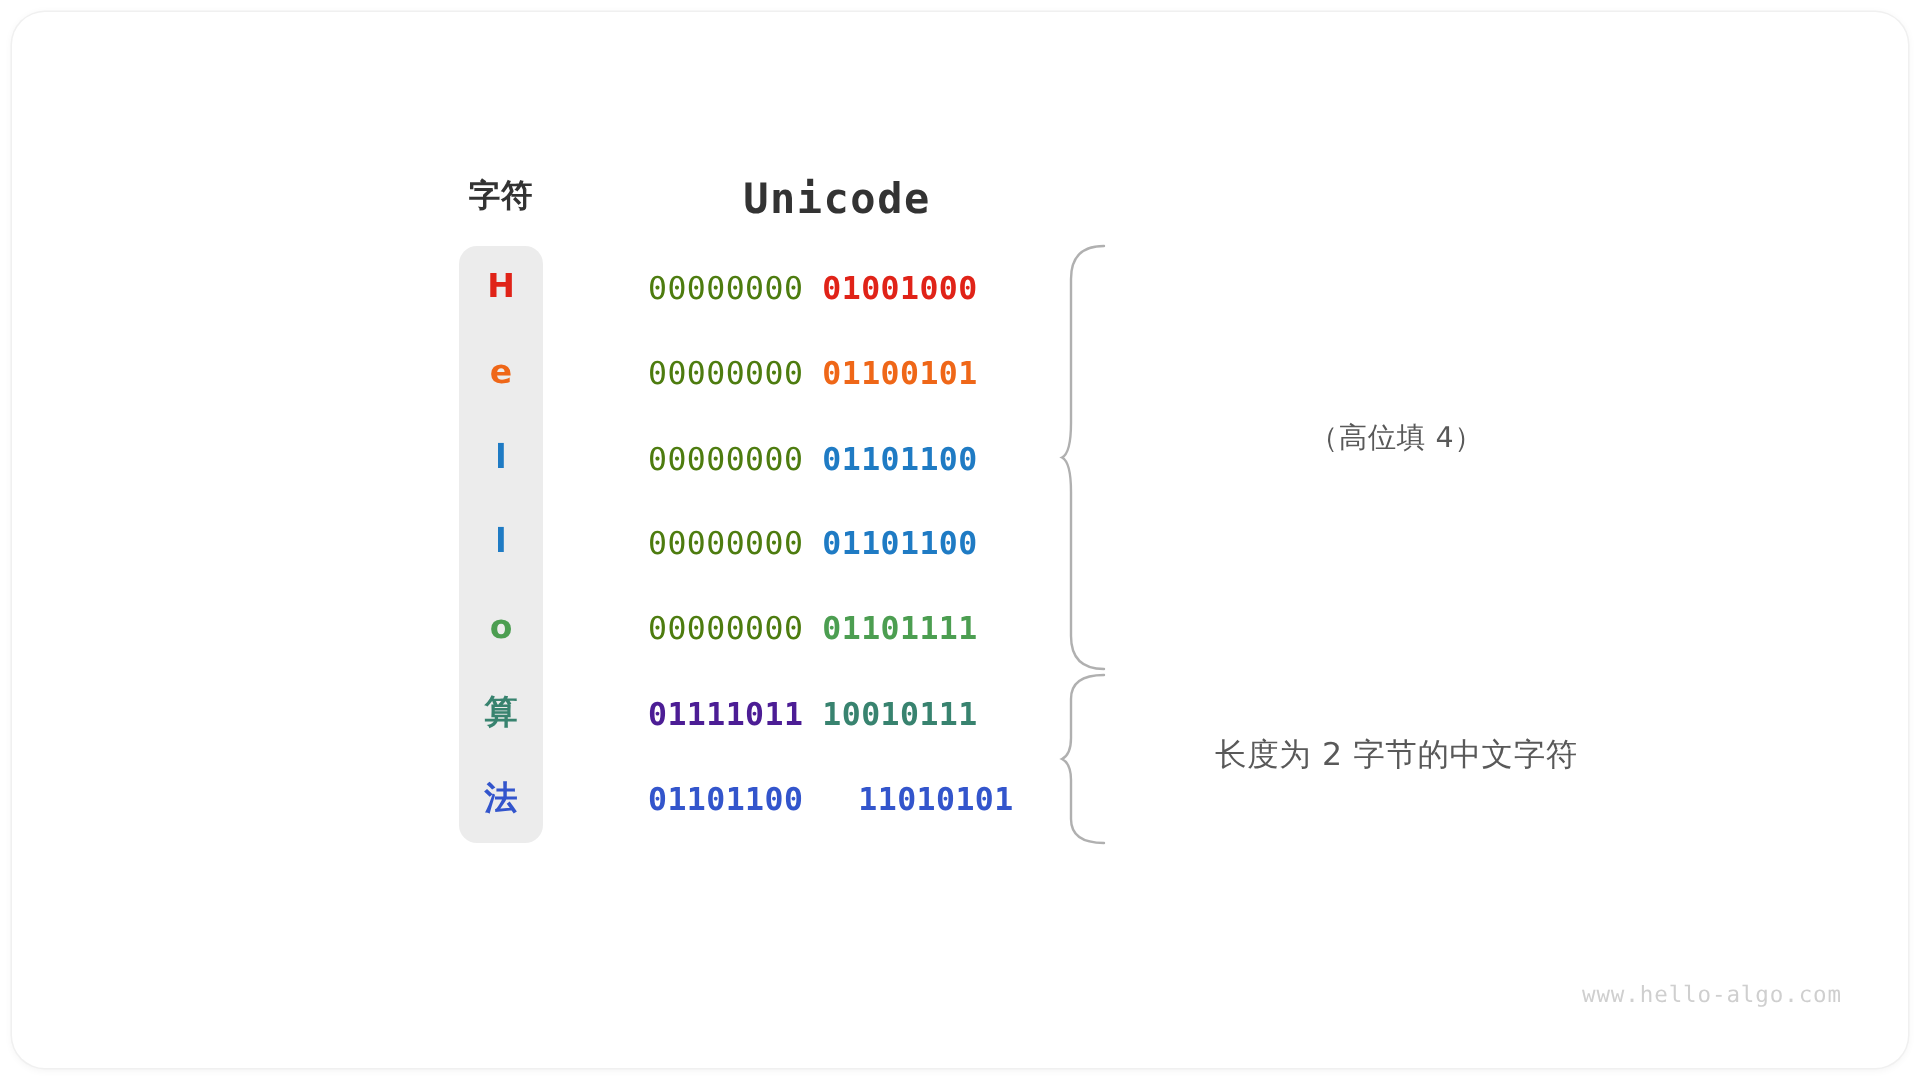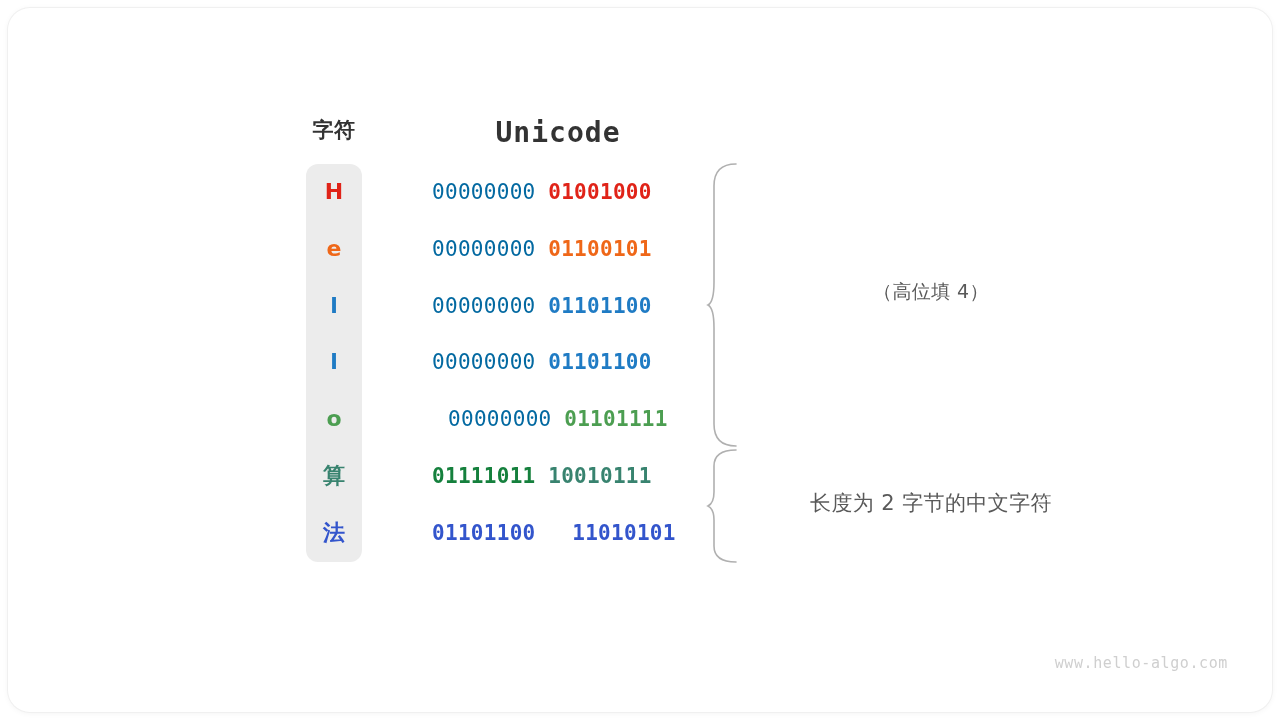--- a/index.html
+++ b/index.html
@@ -90,21 +90,21 @@
     left: 432px;
     width: 252px;
     height: 30px;
     line-height: 30px;
     font-family: "DejaVu Sans Mono", "Liberation Mono", monospace;
     font-size: 21px;
     white-space: pre;
     text-align: left;
   }
   .bin-hi {
-    color: #0369a1;
+    color: #4d7c0f;
     font-weight: normal;
     letter-spacing: 0.3px;
   }
   .bin-hi.strong {
     font-weight: bold;
     letter-spacing: 0.3px;
   }
   .bin-lo {
     font-weight: bold;
     letter-spacing: 0.3px;
@@ -161,23 +161,23 @@
   <div id="rows-host">
       <div class="char-cell" style="top: 177px; color: rgb(224, 35, 24);">H</div>
       <div class="bin-row" style="top: 177px;"><span class="bin-hi">00000000</span><span> </span><span class="bin-lo" style="color: rgb(224, 35, 24);">01001000</span></div>
       <div class="char-cell" style="top: 233.8px; color: rgb(239, 103, 24);">e</div>
       <div class="bin-row" style="top: 233.8px;"><span class="bin-hi">00000000</span><span> </span><span class="bin-lo" style="color: rgb(239, 103, 24);">01100101</span></div>
       <div class="char-cell" style="top: 290.6px; color: rgb(31, 123, 196);">l</div>
       <div class="bin-row" style="top: 290.6px;"><span class="bin-hi">00000000</span><span> </span><span class="bin-lo" style="color: rgb(31, 123, 196);">01101100</span></div>
       <div class="char-cell" style="top: 347.4px; color: rgb(31, 123, 196);">l</div>
       <div class="bin-row" style="top: 347.4px;"><span class="bin-hi">00000000</span><span> </span><span class="bin-lo" style="color: rgb(31, 123, 196);">01101100</span></div>
       <div class="char-cell" style="top: 404.2px; color: rgb(76, 158, 81);">o</div>
-      <div class="bin-row" style="top: 404.2px; margin-left: 16px;"><span class="bin-hi">00000000</span><span> </span><span class="bin-lo" style="color: rgb(76, 158, 81);">01101111</span></div>
+      <div class="bin-row" style="top: 404.2px;"><span class="bin-hi">00000000</span><span> </span><span class="bin-lo" style="color: rgb(76, 158, 81);">01101111</span></div>
       <div class="char-cell" style="top: 461px; color: rgb(56, 131, 111);">算</div>
-      <div class="bin-row" style="top: 461px;"><span class="bin-hi strong" style="color: #15803d; text-align: right;">01111011</span><span> </span><span class="bin-lo" style="color: rgb(56, 131, 111);">10010111</span></div>
+      <div class="bin-row" style="top: 461px;"><span class="bin-hi strong" style="color: #4c1d95; text-align: right;">01111011</span><span> </span><span class="bin-lo" style="color: rgb(56, 131, 111);">10010111</span></div>
       <div class="char-cell" style="top: 517.8px; color: rgb(51, 85, 204);">法</div>
       <div class="bin-row" style="top: 517.8px;"><span class="bin-hi strong" style="color: rgb(51, 85, 204);">01101100</span><span> </span><span class="bin-lo" style="color: rgb(51, 85, 204); margin-left: 24px;">11010101</span></div>
     </div>
 
   <svg class="brace" style="left:706px; top:160px;" width="44" height="290" viewBox="0 0 44 290">
     <path d="M 30 4 Q 8 4 8 26 L 8 122 Q 8 142 2 145 Q 8 148 8 168 L 8 264 Q 8 286 30 286" fill="none" stroke="#b0b0b0" stroke-width="1.6" stroke-linecap="round"></path>
   </svg>
 
   <svg class="brace" style="left:706px; top:446px;" width="44" height="120" viewBox="0 0 44 120">
     <path d="M 30 4 Q 8 4 8 20 L 8 46 Q 8 57 2 60 Q 8 63 8 74 L 8 100 Q 8 116 30 116" fill="none" stroke="#b0b0b0" stroke-width="1.6" stroke-linecap="round"></path>

